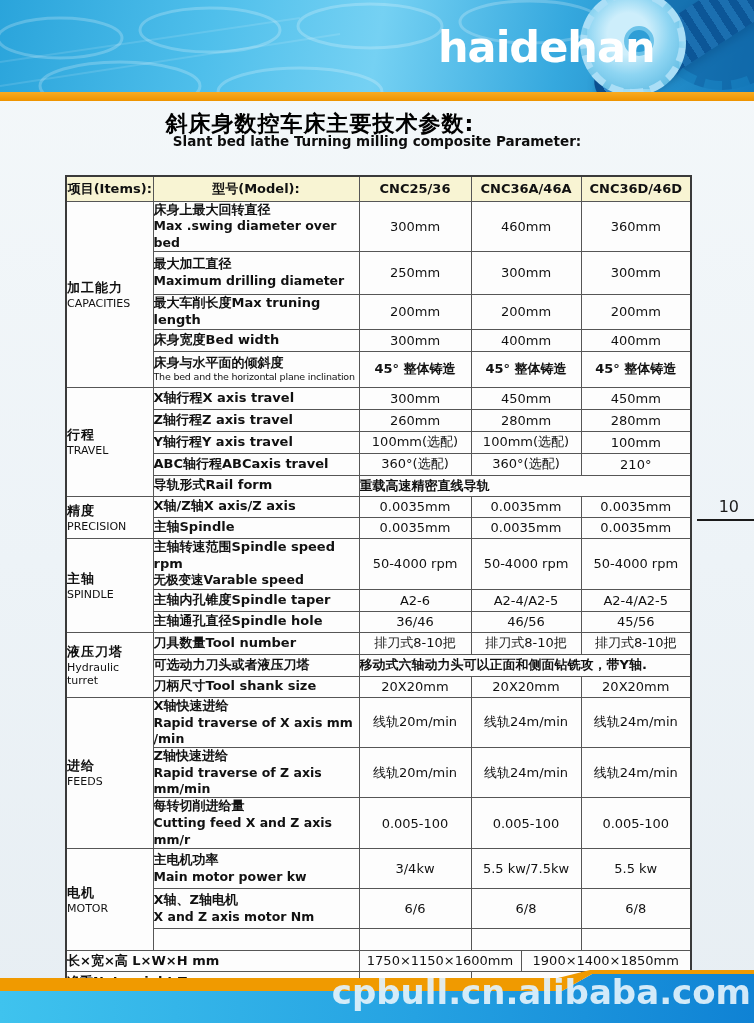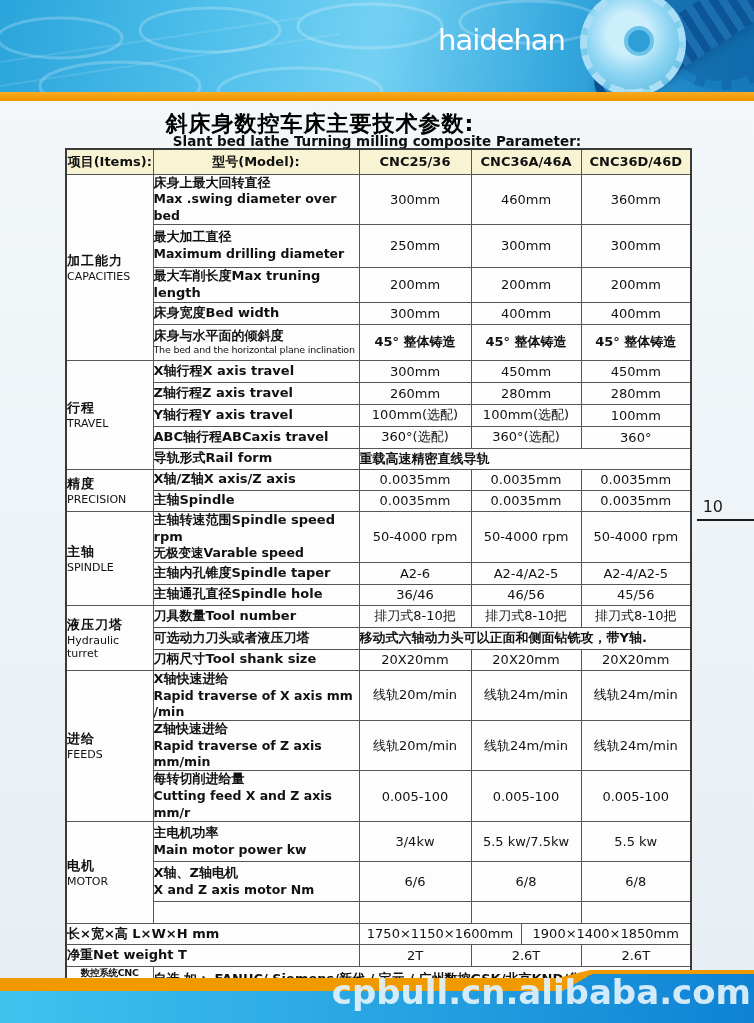--- a/index.html
+++ b/index.html
@@ -4,50 +4,50 @@
 <style>
   html,body{margin:0;padding:0;background:#cfd6db;}
   .page{position:relative;width:754px;height:1023px;margin:0 auto;overflow:hidden;
     background:linear-gradient(180deg,#f4f8fa 0%,#edf3f7 55%,#e7eef3 100%);
     font-family:"DejaVu Sans","Liberation Sans",sans-serif;color:#111;}
   
   .banner{position:absolute;left:0;top:0;width:754px;height:92px;overflow:hidden;
     background:linear-gradient(100deg,#2aa4db 0%,#4fbfeb 28%,#75d1f3 50%,#35a8de 74%,#1478ba 100%);}
   .banner .ovals{position:absolute;left:0;top:0;}
   .slogan{position:absolute;left:152px;top:61px;font-size:17px;font-weight:700;color:#ffffff;letter-spacing:1px;white-space:nowrap;}
-  .logo{position:absolute;left:438px;top:26px;font-size:29px;font-weight:400;color:#ffffff;letter-spacing:-1px;line-height:1;}
+  .logo{position:absolute;left:438px;top:26px;font-size:43px;font-weight:700;color:#ffffff;letter-spacing:-1px;line-height:1;}
   .gear{position:absolute;top:-10px;right:68px;width:92px;height:92px;border-radius:50%;
     border:7px dashed #aadef6;background:radial-gradient(circle at 45% 40%,#cdeefb 0 28%,#8ed5f2 55%,#50b2dd 100%);}
   .gear-hole{position:absolute;top:26px;right:100px;width:22px;height:22px;border-radius:50%;background:#2e9ed6;border:4px solid #6cc3e9;}
   .gear2{position:absolute;top:-58px;right:-42px;width:130px;height:130px;border-radius:50%;background:#0d5d9e;opacity:.55;border:9px dashed #1478b8;}
   .screw{position:absolute;right:-28px;top:16px;width:200px;height:48px;border-radius:24px;transform:rotate(-33deg);
     background:repeating-linear-gradient(90deg,#0b4e8f 0 8px,#2e86c8 8px 16px);box-shadow:0 4px 8px rgba(0,40,80,.35);}
   .orange-bar{position:absolute;left:0;top:92px;width:754px;height:9px;background:linear-gradient(180deg,#f8ab22,#ee9300);}
   
   .title-zh{position:absolute;left:0;top:109px;width:640px;text-align:center;font-size:22px;font-weight:700;color:#000;letter-spacing:1px;}
   .title-en{position:absolute;left:0;top:133px;width:754px;text-align:center;font-size:13.5px;font-weight:700;color:#0d0d0d;}
   
-  table.spec{position:absolute;left:65px;top:148px;width:625px;border-collapse:collapse;table-layout:fixed;
+  table.spec{position:absolute;left:65px;top:175px;width:625px;border-collapse:collapse;table-layout:fixed;
     background:#fdfdfd;border:2px solid #3a3a3a;padding-left:36px;}
   table.spec td{border:1px solid #565656;padding:0;vertical-align:middle;overflow:hidden;}
   td.hdr{background:#f8f4d3;font-size:13px;font-weight:700;text-align:center;}
   td.grp{text-align:left;padding-left:5px;}
   .gzh{font-size:13px;font-weight:700;letter-spacing:1px;}
   .gen{font-size:11px;font-weight:400;letter-spacing:0;}
   td.lbl{text-align:left;padding:1px 2px 1px 7px;font-size:13px;font-weight:700;line-height:1.3;}
   td.lbl .en{font-size:12.5px;}
   td.lbl .en.small{font-size:9.5px;font-weight:400;letter-spacing:-0.2px;}
   td.val{text-align:center;font-size:13px;font-weight:400;}
   td.val.vb{font-weight:700;}
   td.spanv{text-align:left;padding-left:16px;font-size:13px;font-weight:700;}
   td.flbl{text-align:left;padding-left:7px;font-size:13px;font-weight:700;}
   td.cnclbl{font-size:9.5px;font-weight:700;text-align:center;padding:0 1px;letter-spacing:-0.3px;}
   td.cncval{text-align:left;padding-left:10px;font-size:13px;font-weight:600;}
   
-  .pageno{position:absolute;top:497px;right:31px;font-size:16px;color:#1a1a1a;margin-left:21px;}
+  .pageno{position:absolute;top:497px;right:15px;font-size:16px;color:#1a1a1a;margin-left:21px;}
   .pagerule{position:absolute;top:519px;right:0;width:57px;height:2px;background:#1a1a1a;}
   
   .note{position:absolute;left:64px;top:954px;font-size:12.5px;font-weight:700;color:#000;letter-spacing:0.2px;}
   .band{position:absolute;left:0;top:966px;width:754px;height:57px;}
   .wm{position:absolute;top:972px;right:3px;font-size:34px;font-weight:600;
     color:rgba(225,241,251,0.93);letter-spacing:0px;white-space:nowrap;z-index:5;}
 </style>
 </head>
 <body>
 
@@ -160,21 +160,21 @@
     <tr style="height:22px">
       <td class="lbl">Y轴行程Y axis travel</td>
       <td class="val">100mm(选配)</td>
       <td class="val" colspan="2">100mm(选配)</td>
       <td class="val">100mm</td>
     </tr>
     <tr style="height:22px">
       <td class="lbl">ABC轴行程ABCaxis travel</td>
       <td class="val">360°(选配)</td>
       <td class="val" colspan="2">360°(选配)</td>
-      <td class="val">360°</td>
+      <td class="val">210°</td>
     </tr>
     <tr style="height:21px">
       <td class="lbl">导轨形式Rail form</td>
       <td class="spanv" colspan="4">重载高速精密直线导轨</td>
     </tr>
 
     <tr style="height:21px">
       <td class="grp" rowspan="2">
         <div class="gzh">精度</div>
             <div class="gen">PRECISION</div>

